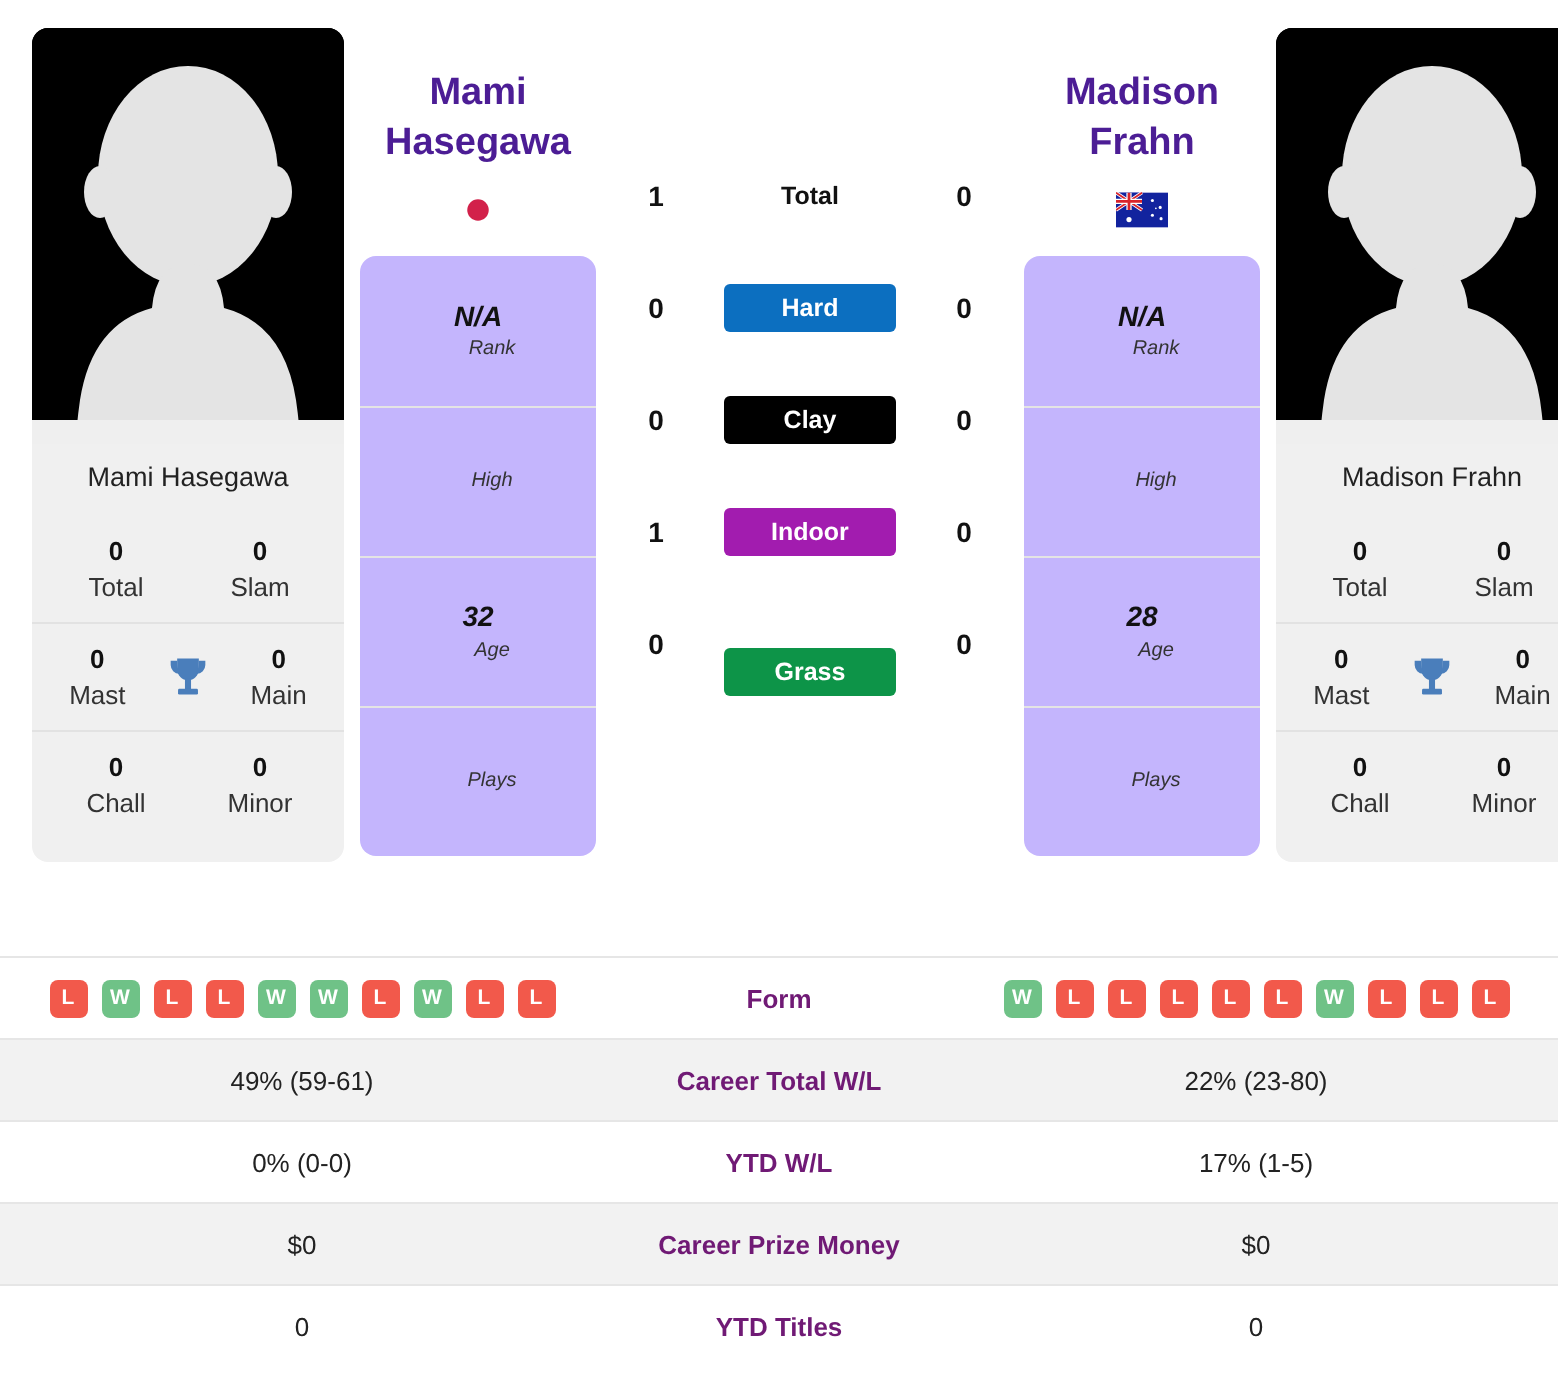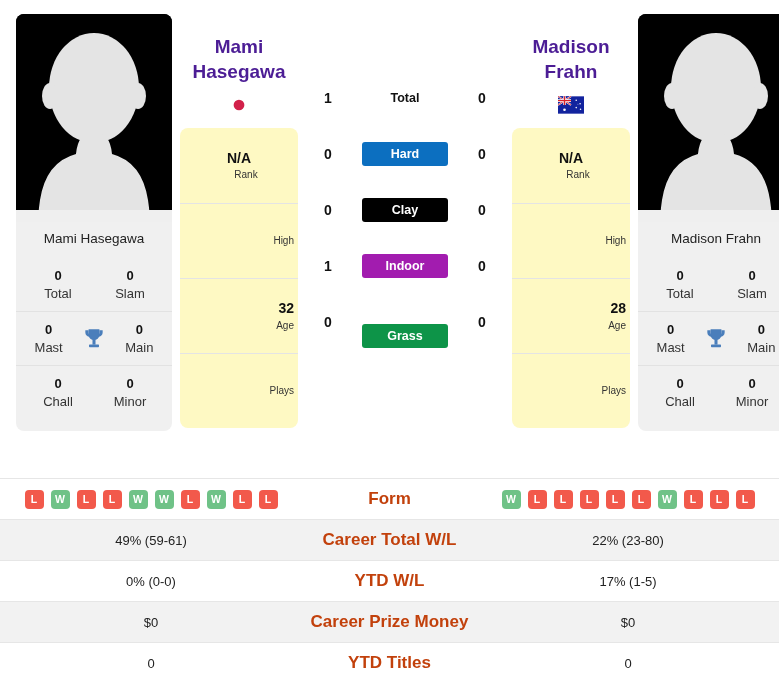--- a/index.html
+++ b/index.html
@@ -58,34 +58,35 @@
   .trophy-row + .trophy-row { border-top: 1px solid #e2e2e2; }
   .stat-cell { text-align: center; min-width: 46px; }
   .stat-val { font-size: 13px; font-weight: bold; color: #111; line-height: 1.35; }
   .stat-lab { font-size: 13px; color: #333; line-height: 1.35; }
   .trophy-icon { width: 30px; display: flex; align-items: center; justify-content: center; }
 
   
   .info-col { width: 118px; flex: 0 0 118px; margin: 0 8px; padding-top: 0; }
   .info-card {
     width: 118px;
-    background: #fef9c3;
+    background: #c4b5fd;
     border-radius: 8px;
     overflow: hidden;
+    font-style: italic;
   }
   .info-cell {
     text-align: center;
     padding: 17px 4px 17px 4px;
     min-height: 75px;
     display: flex;
     flex-direction: column;
     align-items: center;
     justify-content: center;
   }
-  .info-cell + .info-cell { border-top: 1px solid #e4e4e4; align-items: flex-end; }
+  .info-cell + .info-cell { border-top: 1px solid #e4e4e4; }
   .info-val { font-size: 14px; font-weight: bold; color: #111; line-height: 1.4; }
   .info-lab { font-size: 10px; color: #333; line-height: 1.4; margin-left: 14px; }
   .player-head {
     text-align: center;
     padding-top: 20px;
   }
   .player-head .pname {
     font-size: 19px;
     font-weight: bold;
     color: #4c1d95;
@@ -146,22 +147,22 @@
   .stats-table tr.shaded { background: #f2f2f2; }
   .stats-table td {
     text-align: center;
     font-size: 13px;
     color: #222;
     vertical-align: middle;
     border-top: 1px solid #e6e6e6;
   }
   .stats-table td.center-lab {
     font-weight: bold;
-    font-size: 17px;
-    color: #c2410c;
+    font-size: 13px;
+    color: #701a75;
     width: 175px;
   }
   .stats-table td.side { width: 302px; }
 
   .form-badges {
     display: flex;
     align-items: center;
     justify-content: center;
     gap: 7px;
   }

